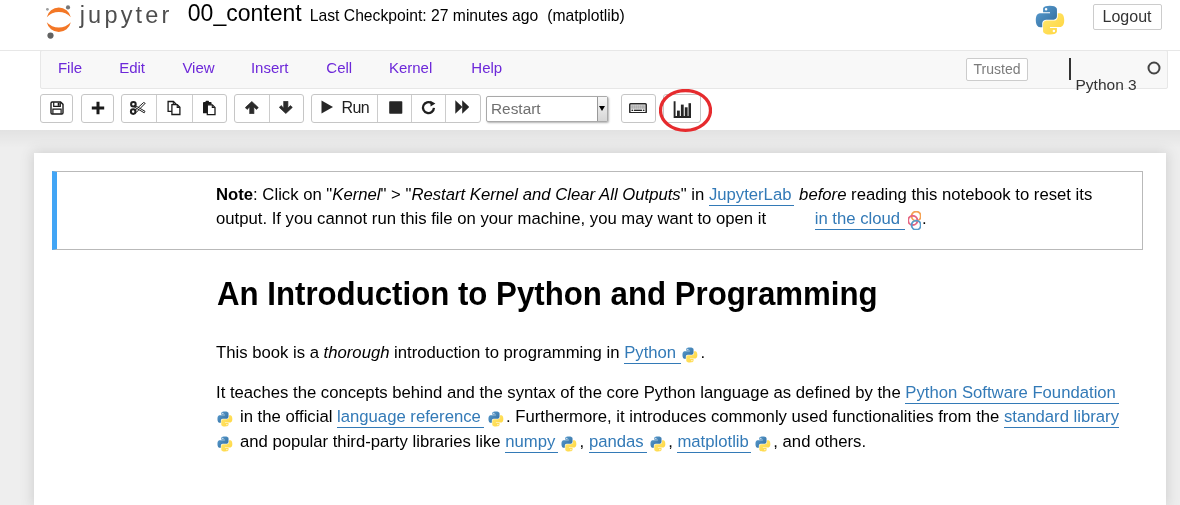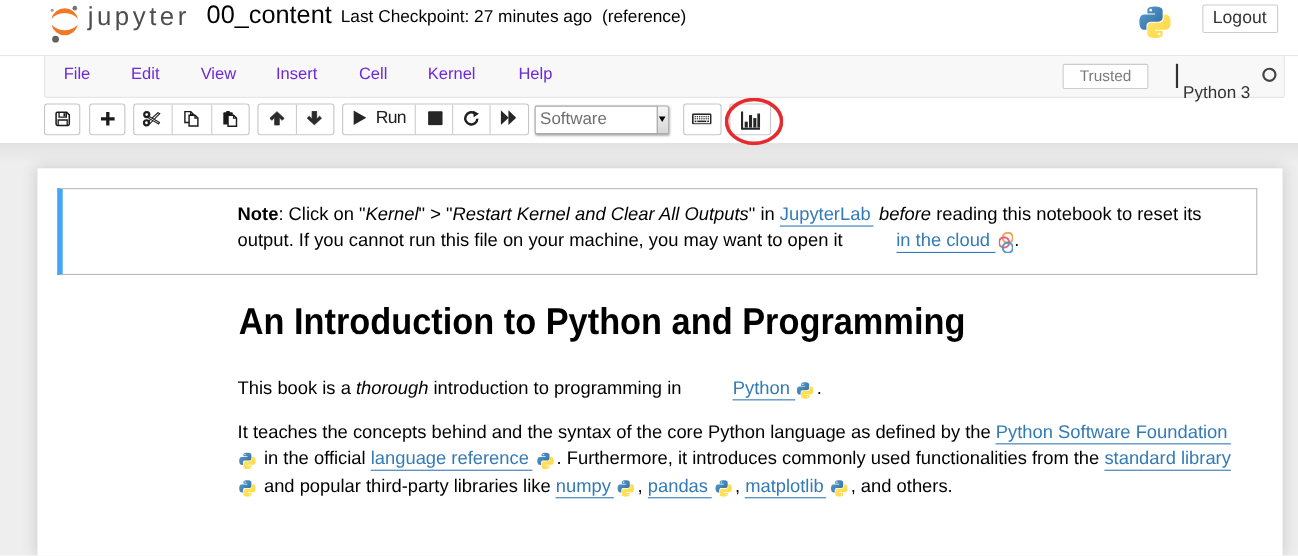--- a/index.html
+++ b/index.html
@@ -35,21 +35,21 @@
   <path d="M6.77 17.19 A12.3 12.3 0 0 1 30.83 17.19 A16.3 16.3 0 0 0 6.77 17.19 Z" fill="#F37726"></path>
   <path d="M6.77 22.31 A12.3 12.3 0 0 0 30.83 22.31 A16.3 16.3 0 0 1 6.77 22.31 Z" fill="#F37726"></path>
   <circle cx="7.4" cy="9.3" r="1.4" fill="#9e9e9e"></circle>
   <circle cx="28" cy="7.4" r="2.1" fill="#767677"></circle>
   <circle cx="10.5" cy="35.6" r="3.1" fill="#616262"></circle>
   <text x="39.7" y="23" font-size="23.5" letter-spacing="3.2" fill="#4e4e4e" font-family="Liberation Sans">jupyter</text>
 </svg>
 
 <span class="txt" style="left:187.8px; top:1.9px; font-size:23px; line-height:23px;">00_content</span>
 <span class="txt" style="left:309.8px; top:8.3px; font-size:15.7px; line-height:15.7px;">Last Checkpoint: 27 minutes ago</span>
-<span class="txt" style="left:547.2px; top:8.3px; font-size:15.7px; line-height:15.7px;">(reference)</span>
+<span class="txt" style="left:547.2px; top:8.3px; font-size:15.7px; line-height:15.7px;">(matplotlib)</span>
 
 <svg class="abs" style="left:1033px; top:3px;" width="34" height="34" viewBox="0 0 110 110">
   <defs>
     <linearGradient id="pb" x1="0" y1="0" x2="1" y2="1">
       <stop offset="0" stop-color="#5A9FD4"></stop>
         <stop offset="1" stop-color="#306998"></stop>
     </linearGradient>
     <linearGradient id="py" x1="1" y1="1" x2="0" y2="0">
       <stop offset="0" stop-color="#FFD43B"></stop>
         <stop offset="1" stop-color="#FFE873"></stop>
@@ -67,21 +67,21 @@
 <div class="abs" style="left:0; top:49.5px; width:1180px; height:1px; background:#e7e7e7;"></div>
 <div id="menubar"></div>
 <span class="menuitem" style="left:57.9px;">File</span>
 <span class="menuitem" style="left:119.2px;">Edit</span>
 <span class="menuitem" style="left:182.4px;">View</span>
 <span class="menuitem" style="left:250.9px;">Insert</span>
 <span class="menuitem" style="left:326.3px;">Cell</span>
 <span class="menuitem" style="left:388.9px;">Kernel</span>
 <span class="menuitem" style="left:471.3px;">Help</span>
 
-<div class="abs" style="left:966px; top:57.5px; width:78px; height:23px; border:1px solid #ccc; border-radius:2px; background:#fff; display:flex; align-items:center; justify-content:center; font-size:14px; color:#7b7b7b;">Trusted</div>
+<div class="abs" style="left:966px; top:57.5px; width:62px; height:23px; border:1px solid #ccc; border-radius:2px; background:#fff; display:flex; align-items:center; justify-content:center; font-size:14px; color:#7b7b7b;">Trusted</div>
 <div class="abs" style="left:1069px; top:58px; width:2px; height:21.5px; background:#333;"></div>
 <span class="txt" style="left:1075.5px; top:57px; font-size:15.5px; line-height:15.5px; color:#333;margin-top:20px;">Python 3</span>
 <svg class="abs" style="left:1146.5px; top:61px;" width="14" height="14" viewBox="0 0 14 14">
   <circle cx="7" cy="7" r="5.5" fill="none" stroke="#444" stroke-width="2"></circle>
 </svg>
 
 <div class="tbtn" style="left:40px; width:33px;">
   <svg width="16" height="16" viewBox="0 0 16 16">
     <path d="M2 3.2 Q2 2 3.2 2 H11.6 L14 4.4 V12.8 Q14 14 12.8 14 H3.2 Q2 14 2 12.8 Z" fill="none" stroke="#1a1a1a" stroke-width="1.4"></path>
     <path d="M4.7 2.3 V6.4 H11.3 V2.3" fill="none" stroke="#1a1a1a" stroke-width="1.2"></path>
@@ -136,21 +136,21 @@
 </svg>
 <svg class="abs" style="left:420px; top:100px;" width="17" height="16" viewBox="0 0 17 16">
   <path d="M11.6 3.1 A5.5 5.5 0 1 0 13.95 7.9" fill="none" stroke="#1f1f1f" stroke-width="2.25"></path>
   <path d="M10.3 0.7 L15.4 3.4 L10.6 6.5 Z" fill="#1f1f1f"></path>
 </svg>
 <svg class="abs" style="left:454.6px; top:100.4px;" width="14.6" height="14" viewBox="0 0 14.6 14">
   <path d="M0.3 0.3 V13.7 L7.4 7 Z" fill="#262626"></path>
   <path d="M7.2 0.3 V13.7 L14.3 7 Z" fill="#262626"></path>
 </svg>
 <div class="tbtn" style="left:485.5px; top:96px; width:122px; height:25.5px; justify-content:flex-start; border-color:#a9a9a9; border-radius:2px; box-shadow:1px 1px 2px rgba(0,0,0,0.3);">
-  <span style="font-size:15.4px; color:#6f6f6f; padding-left:4.5px;">Software</span>
+  <span style="font-size:15.4px; color:#6f6f6f; padding-left:4.5px;">Restart</span>
   <div style="position:absolute; right:0; top:0; width:9.5px; height:23.5px; border-left:1px solid #999; background:linear-gradient(#f6f6f6,#d6d6d6); display:flex; align-items:center; justify-content:center;">
     <div style="width:0; height:0; border-left:3.5px solid transparent; border-right:3.5px solid transparent; border-top:5px solid #000;"></div>
   </div>
 </div>
 <div class="tbtn" style="left:620.5px; width:35.5px;">
   <svg width="18" height="10.5" viewBox="0 0 18 10.5">
     <rect x="0.8" y="0.8" width="16.4" height="8.9" rx="0.8" fill="none" stroke="#262626" stroke-width="1.5"></rect>
     <g fill="#262626">
       <rect x="2.5" y="2.5" width="1.1" height="1.1"></rect>
         <rect x="4.5" y="2.5" width="1.1" height="1.1"></rect>
@@ -196,21 +196,21 @@
   output. If you cannot run this file on your machine, you may want to open it <a style="padding-right:4.5px;margin-left:44px;">in the cloud</a><svg class="pyico" style="width:13px;height:19.5px;vertical-align:-6px;margin-left:3px;" viewBox="0 0 13 19.5">
       <circle cx="8.2" cy="5.2" r="4.6" fill="none" stroke="#F5A252" stroke-width="1.9"></circle>
       <circle cx="4.8" cy="9.4" r="4.6" fill="none" stroke="#E66581" stroke-width="1.9"></circle>
       <circle cx="8.2" cy="14.2" r="4.6" fill="none" stroke="#579ACA" stroke-width="1.9"></circle>
     </svg>.
 </div>
 
 <h1 class="abs" style="left:217px; top:273px;">An Introduction to Python and Programming</h1>
 
 <div class="txt" style="left:216px; top:341px; line-height:24.5px;">
-  This book is a <i>thorough</i> introduction to programming in <a style="padding-right:4.5px;margin-left:42px;">Python</a><svg class="pyico" style="margin-left:0.5px;">
+  This book is a <i>thorough</i> introduction to programming in <a style="padding-right:4.5px;">Python</a><svg class="pyico" style="margin-left:0.5px;">
       <use href="#pylogo" width="17.8" height="17.8"></use>
     </svg>.
 </div>
 
 <div class="txt" style="left:216px; top:380.8px; line-height:24.5px;">
   It teaches the concepts behind and the syntax of the core Python language as defined by the <a style="padding-right:3px;">Python Software Foundation</a><br>
   <svg class="pyico">
       <use href="#pylogo" width="17.8" height="17.8"></use>
     </svg> in the official <a style="padding-right:3.5px;">language reference</a><svg class="pyico" style="margin-left:2.3px;">
       <use href="#pylogo" width="17.8" height="17.8"></use>

